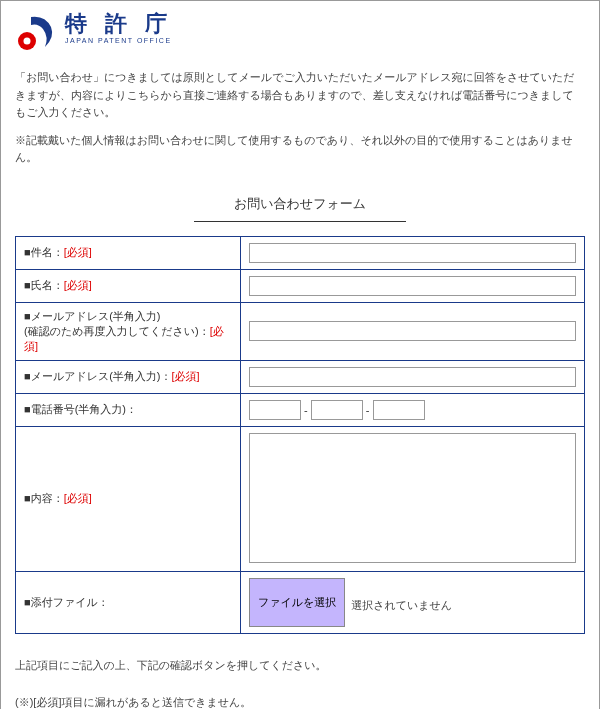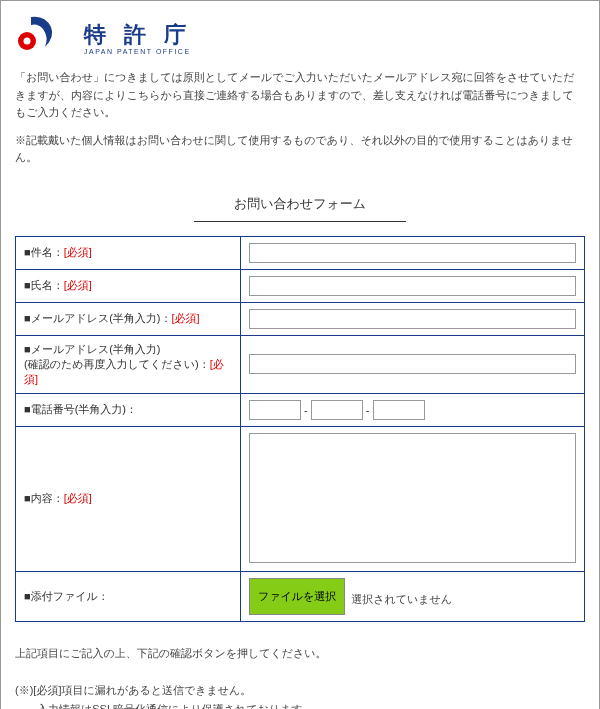--- a/index.html
+++ b/index.html
@@ -11,23 +11,22 @@
     color: #333;
     background: #fff;
   }
   .page {
     width: 600px;
     border: 1px solid #999;
     padding: 12px 14px 18px 14px;
   }
   .logo-row {
     display: flex;
-    align-items: flex-end;
+    align-items: flex-start;
     margin-bottom: 14px;
-    gap: 19px;
   }
   .logo-mark {
     width: 42px;
     height: 42px;
     position: relative;
     margin-right: 8px;
   }
   .logo-text-main {
     font-size: 22px;
     font-weight: bold;
@@ -102,23 +101,23 @@
     padding: 2px 3px;
     resize: none;
   }
   .file-row {
     display: flex;
     align-items: center;
     gap: 6px;
   }
   button.file-btn {
     font-size: 11px;
-    padding: 10px 8px;
+    padding: 16px 8px;
     border: 1px solid #888;
-    background: #84cc16;
+    background: #c4b5fd;
     cursor: pointer;
   }
   .file-status {
     font-size: 11px;
     color: #444;
     margin-top: 6px;
   }
   .notes {
     margin-top: 22px;
     font-size: 11px;
@@ -164,28 +163,28 @@
       <td class="input-cell"><input type="text" class="full" style=""></td>
     </tr>
     <tr>
       <td class="label-cell">
         <span class="sq">■ </span><span>氏名：</span><span class="req">[必須]</span>
       </td>
       <td class="input-cell"><input type="text" class="full" style=""></td>
     </tr>
     <tr>
       <td class="label-cell">
-        <span class="sq">■ </span><span>メールアドレス(半角入力)：</span><span class="req">[必須]</span>
-      </td>
-      <td class="input-cell"><input type="text" class="full" style=""></td>
-    </tr>
-    <tr>
-      <td class="label-cell">
         <span class="sq">■ </span><span>メールアドレス(半角入力)</span><br>
         <span>(確認のため再度入力してください)：</span><span class="req">[必須]</span>
+      </td>
+      <td class="input-cell"><input type="text" class="full" style=""></td>
+    </tr>
+    <tr>
+      <td class="label-cell">
+        <span class="sq">■ </span><span>メールアドレス(半角入力)：</span><span class="req">[必須]</span>
       </td>
       <td class="input-cell"><input type="text" class="full" style=""></td>
     </tr>
     <tr>
       <td class="label-cell">
         <span class="sq">■ </span><span>電話番号(半角入力)：</span>
       </td>
       <td class="input-cell">
         <input type="text" class="tel" style="">
         <span>-</span>

